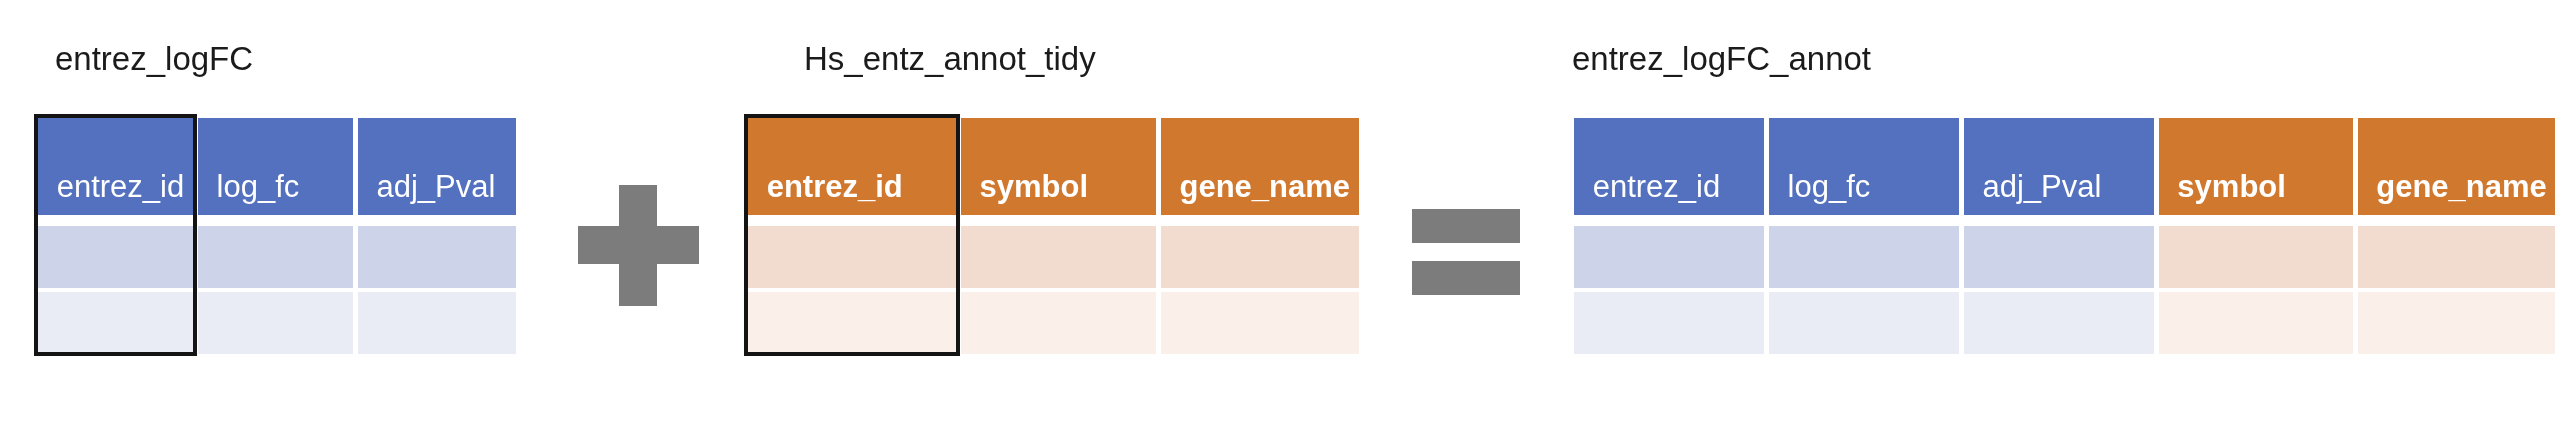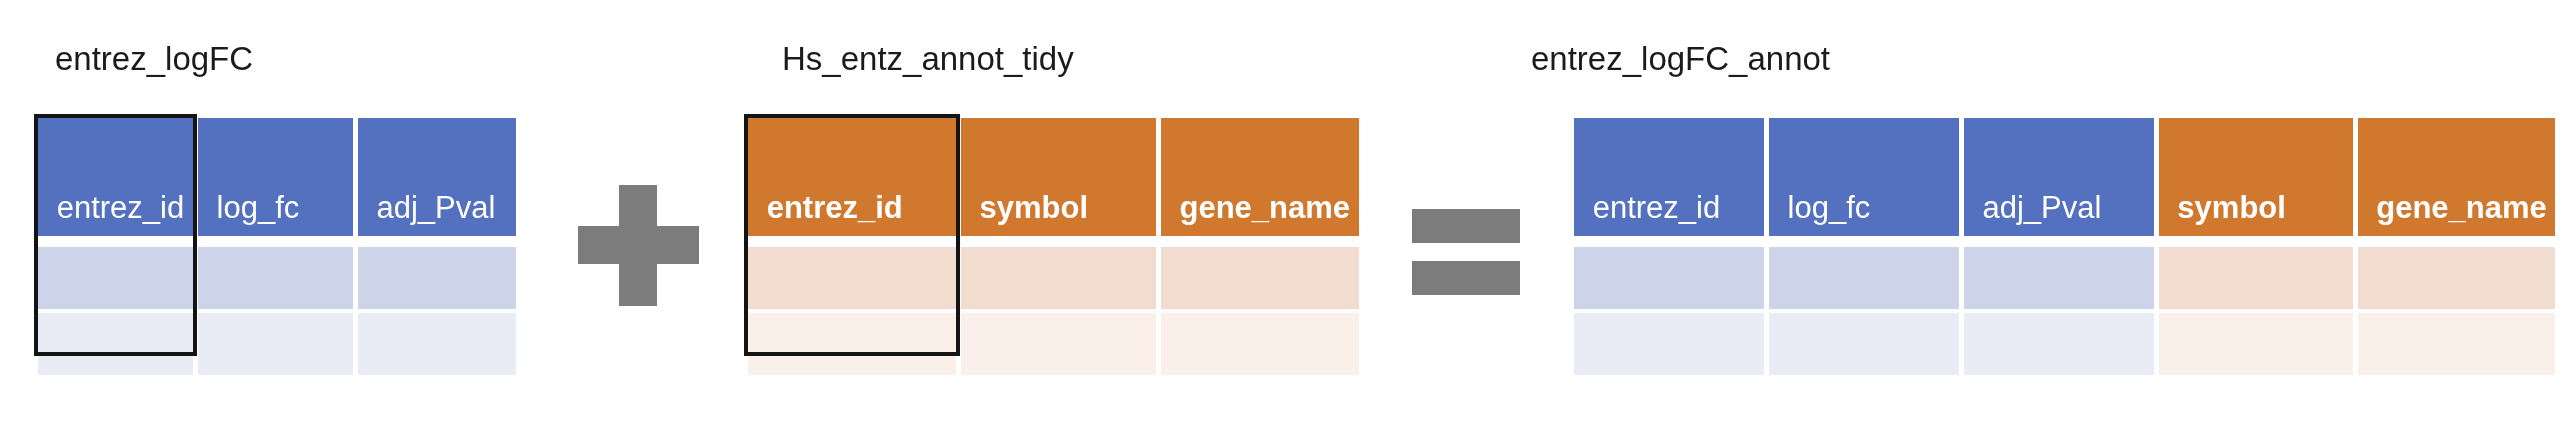--- a/index.html
+++ b/index.html
@@ -9,21 +9,21 @@
   }
   .title{
     position:absolute;top:41px;font-size:33px;line-height:1.1;color:var(--title-text);
     white-space:nowrap;letter-spacing:0px;
   }
   .tbl{position:absolute;top:118px;}
   .trow{display:flex;column-gap:4.9px;}
   .sp13{height:10.6px;}
   .sp6{height:4.9px;}
   .hcell{
-    height:118px;box-sizing:border-box;display:flex;align-items:flex-end;
+    height:97px;box-sizing:border-box;display:flex;align-items:flex-end;
     padding:0 0 13px 18.7px;color:#ffffff;font-size:31px;line-height:1;white-space:nowrap;
   }
   .hcell.blue{background:var(--blue-header);font-weight:400;}
   .hcell.orange{background:var(--orange-header);font-weight:700;}
   .bcell{height:62px;}
   .bcell.blue1{background:var(--blue-row1);}
   .bcell.blue2{background:var(--blue-row2);}
   .bcell.orange1{background:var(--orange-row1);}
   .bcell.orange2{background:var(--orange-row2);}
   .key-outline{
@@ -40,22 +40,22 @@
   #equals{left:1412px;top:209px;width:108px;height:86px;}
   #equals .b1{left:0;top:0;width:108px;height:34px;}
   #equals .b2{left:0;top:52px;width:108px;height:34px;}
 </style>
 </head>
 <body>
 
 <div>
 
   <div class="title" style="left:55px;">entrez_logFC</div>
-  <div class="title" style="left:782px;">Hs_entz_annot_tidy</div>
-  <div class="title" style="left:1531px;">entrez_logFC_annot</div>
+  <div class="title" style="left:804px;">Hs_entz_annot_tidy</div>
+  <div class="title" style="left:1572px;">entrez_logFC_annot</div>
 
   <div class="tbl" style="left:38px;">
     <div class="trow">
       <div class="hcell blue" style="width:155px;">entrez_id</div>
       <div class="hcell blue" style="width:155px;">log_fc</div>
       <div class="hcell blue" style="width:158px;">adj_Pval</div>
     </div>
     <div class="sp13"></div>
     <div class="trow">
       <div class="bcell blue1" style="width:155px;"></div>

